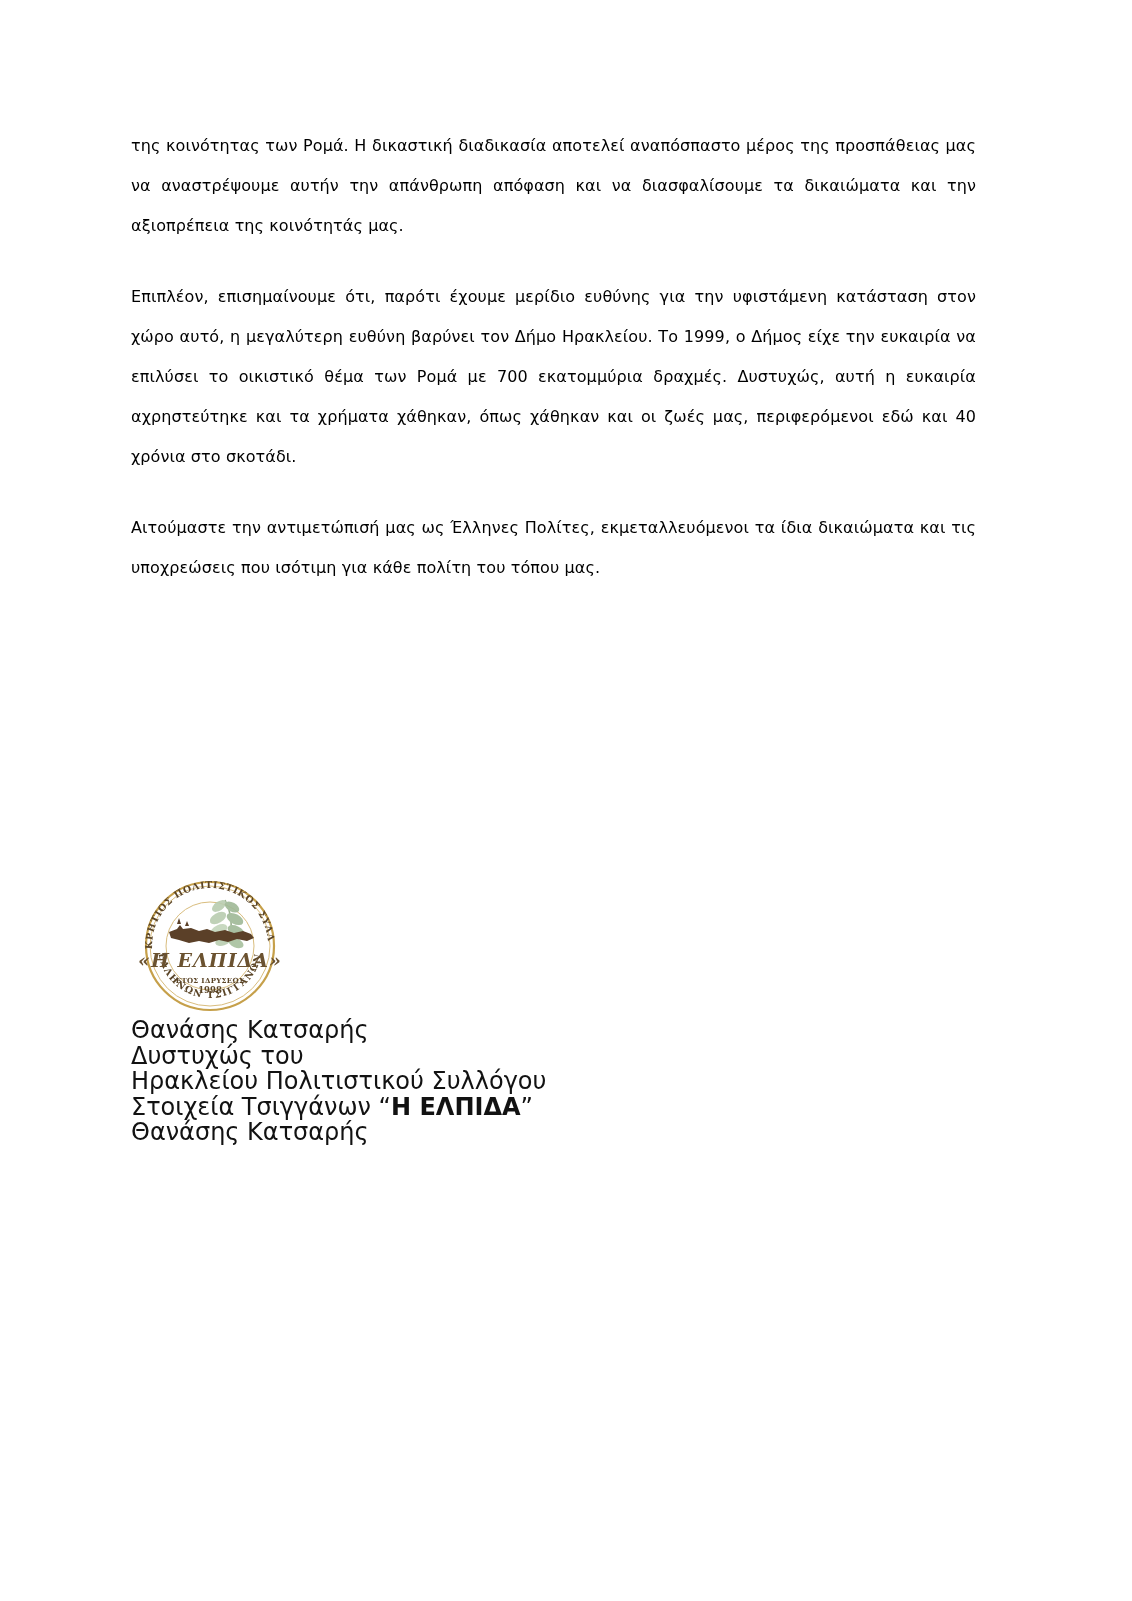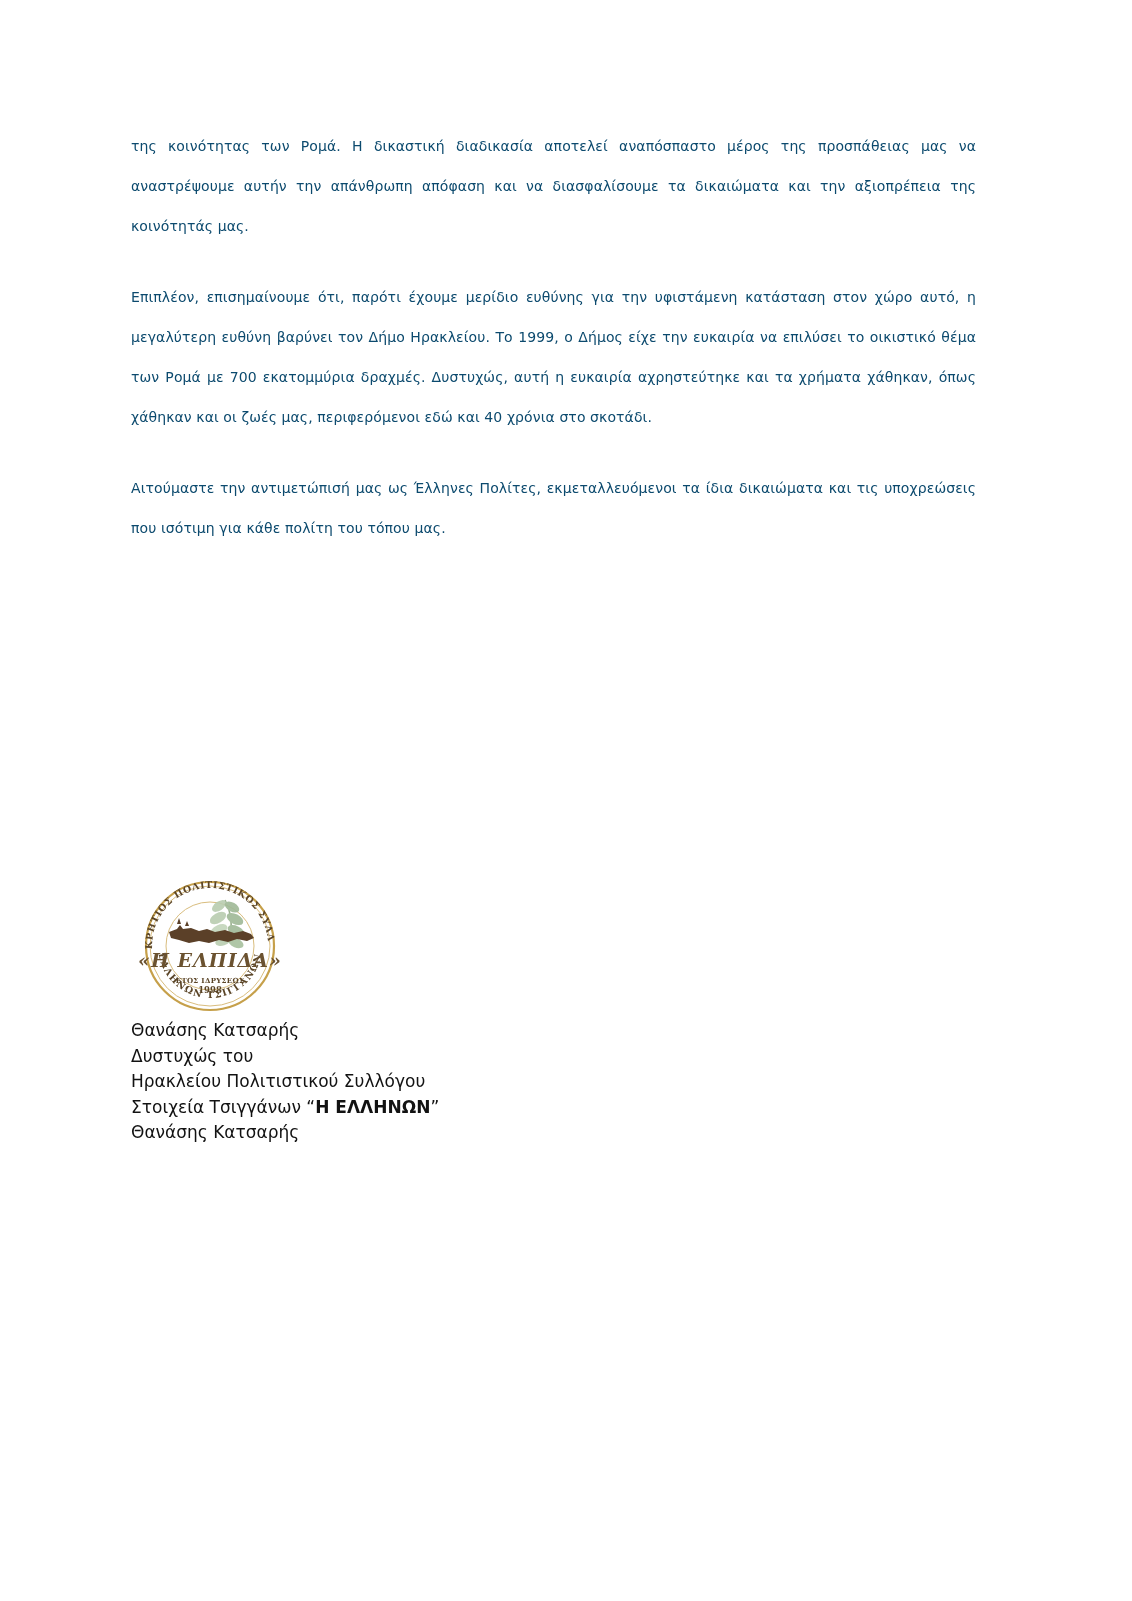--- a/index.html
+++ b/index.html
@@ -22,46 +22,46 @@
 
   .body-block {
     position: absolute;
     left: 131px;
     top: 126px;
     width: 845px;
   }
 
   .para {
     margin: 0 0 31px 0;
-    font-size: 14px;
+    font-size: 16px;
     line-height: 40px;
     text-align: justify;
     text-justify: inter-word;
-    color: #0c4a6e;
+    color: #000000;
     letter-spacing: 0.1px;
   }
   .para:last-child { margin-bottom: 0; }
 
   
   .seal-wrap {
     position: absolute;
     left: 133px;
     top: 866px;
     width: 155px;
     height: 150px;
   }
   .seal-svg { display: block; width: 155px; height: 150px; }
 
   
   .signature {
     position: absolute;
     left: 131px;
     top: 1018px;
     width: 520px;
-    font-size: 17px;
+    font-size: 24px;
     line-height: 25.6px;
     color: #121212;
   }
   .sig-line { white-space: nowrap; }
   .sig-line.bold { font-weight: bold; }
   .org-name { font-weight: bold; }
 </style>
 </head>
 <body>
 
@@ -115,17 +115,17 @@
 
       <text x="77" y="117" text-anchor="middle" font-family="'DejaVu Serif','Liberation Serif',serif" font-size="7" font-weight="bold" fill="#5a4426" letter-spacing="0.3">ΕΤΟΣ ΙΔΡΥΣΕΩΣ</text>
       <text x="77" y="127" text-anchor="middle" font-family="'DejaVu Serif','Liberation Serif',serif" font-size="8.5" font-weight="bold" fill="#5a4426">1998</text>
     </svg>
   </div>
 
   <div class="signature">
     <div class="sig-line">Θανάσης Κατσαρής</div>
     <div class="sig-line">Δυστυχώς του</div>
     <div class="sig-line">Ηρακλείου Πολιτιστικού Συλλόγου</div>
-    <div class="sig-line"><span>Στοιχεία Τσιγγάνων “</span><span class="org-name">Η ΕΛΛΗΝΩΝ</span><span>”</span></div>
+    <div class="sig-line"><span>Στοιχεία Τσιγγάνων “</span><span class="org-name">Η ΕΛΠΙΔΑ</span><span>”</span></div>
     <div class="sig-line">Θανάσης Κατσαρής</div>
   </div>
 
 </div>
 
 </body></html>

